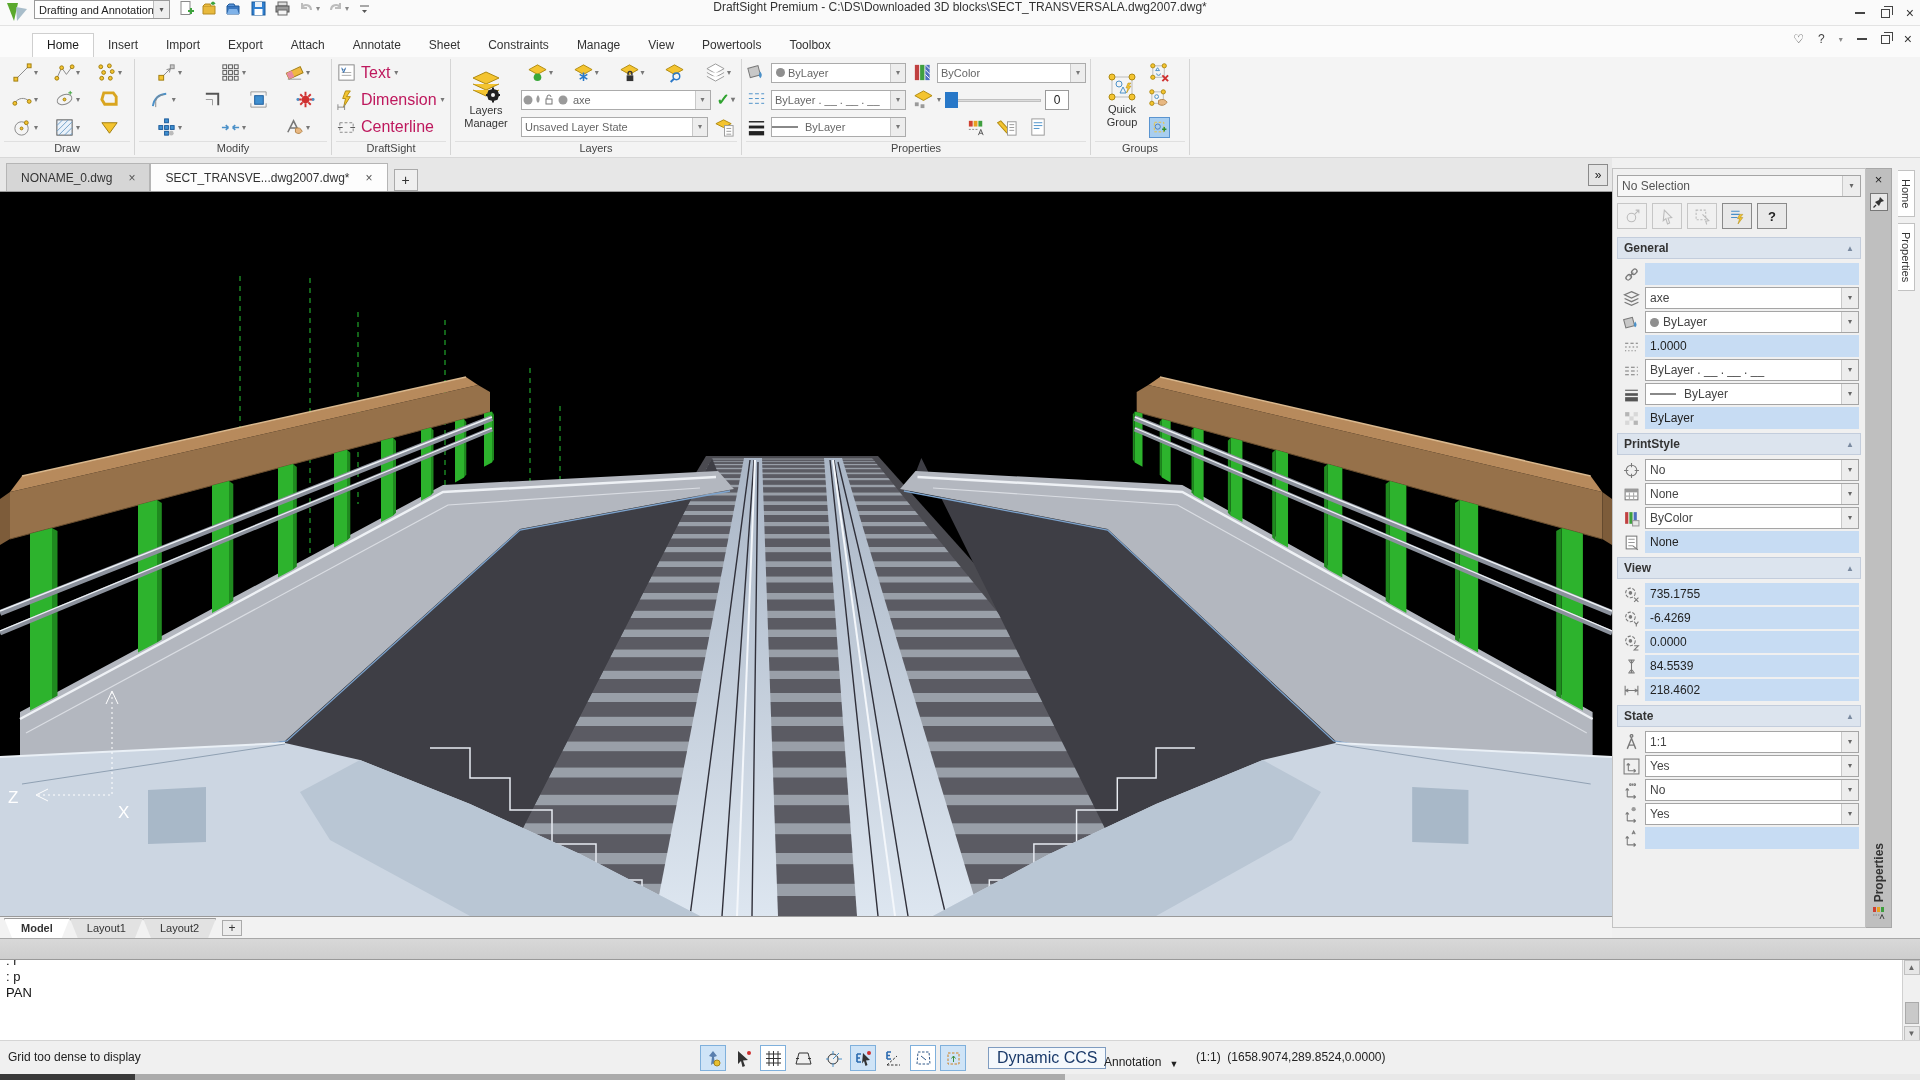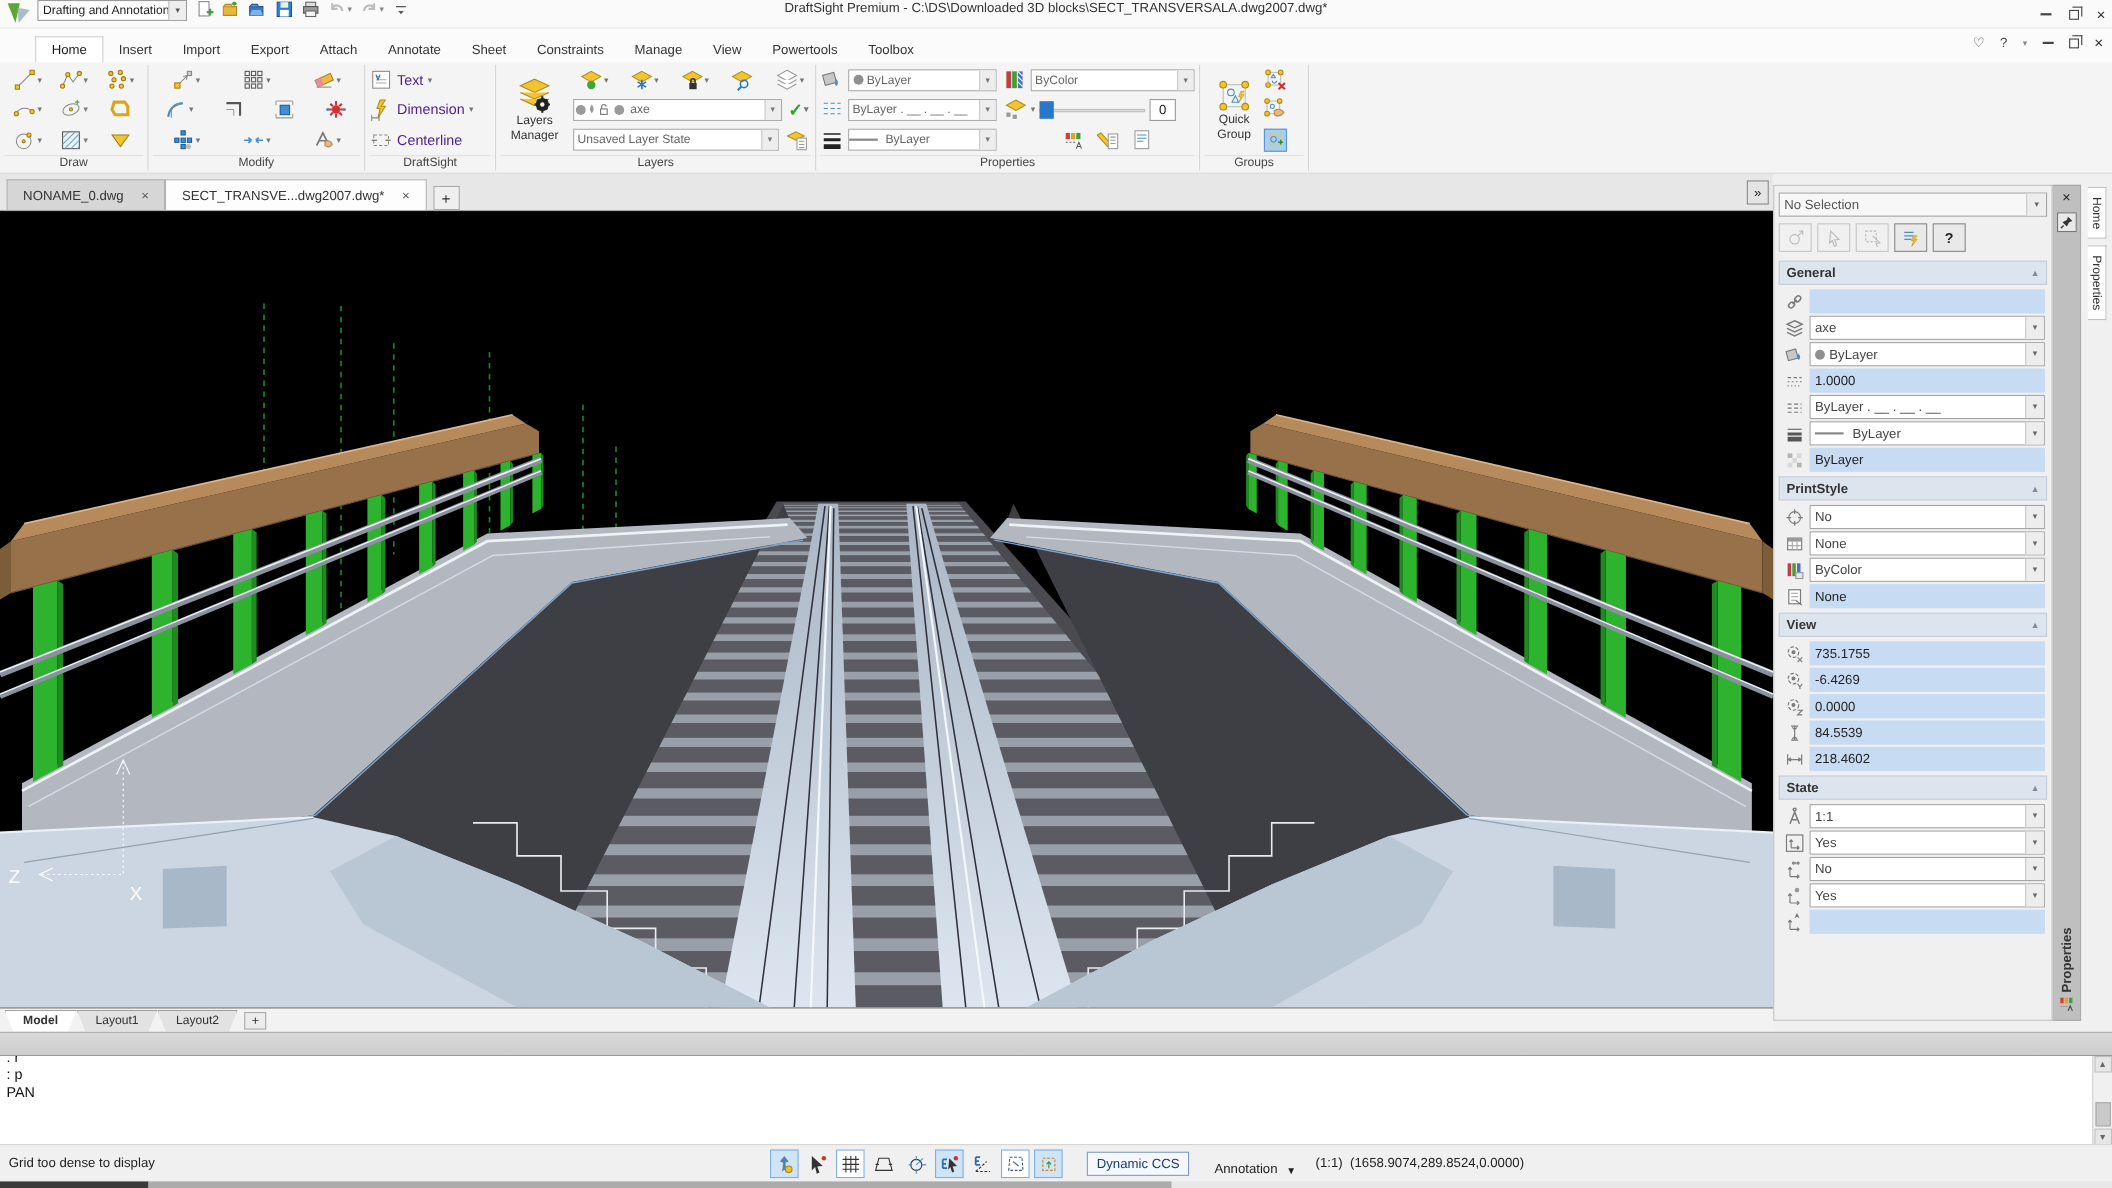--- a/index.html
+++ b/index.html
@@ -31,21 +31,21 @@
 .rgroup{display:flex;flex-direction:column;padding:2px 4px 0}
 .rbody{flex:1;display:flex}
 .rlabel{height:16px;text-align:center;font-size:11px;color:#444;border-top:1px solid #e0e0e0}
 .rdiv{width:1px;background:#d5d5d5;margin:2px 0}
 .rgrid{display:grid;grid-template-columns:repeat(3,1fr);align-content:space-around;flex:1}
 .rcell{display:flex;align-items:center;justify-content:center;gap:1px;height:26px;padding:0 2px}
 .mchev{font-size:8px;color:#777}
 .ri{width:21px;height:21px}
 .rrows{display:flex;flex-direction:column;justify-content:space-around;flex:1}
 .rrow{display:flex;align-items:center;gap:4px;height:26px}
-.rtxt{font-size:13px;color:#4c1d95}
+.rtxt{font-size:16px;color:#be185d}
 .bigbtn{display:flex;flex-direction:column;align-items:center;justify-content:center;width:62px;text-align:center;font-size:11px;color:#333;line-height:13px}
 .combo{display:flex;align-items:center;height:20px;background:#fff;border:1px solid #ababab;font-size:11px;color:#666}
 .combo .cv{flex:1;padding:0 3px;white-space:nowrap;overflow:hidden;text-align:left}
 .combo .chev{width:15px;text-align:center;color:#777;font-size:8px;background:#ededed;border-left:1px solid #c9c9c9;align-self:stretch;line-height:18px}
 .wline{display:inline-block;width:26px;border-top:2px solid #888;margin-right:4px;vertical-align:middle}
 .slider{position:relative;width:96px;height:16px}
 .slider .track{position:absolute;left:0;right:0;top:7px;height:3px;background:#dcdcdc;border:1px solid #c0c0c0}
 .slider .handle{position:absolute;left:0;top:0;width:13px;height:16px;background:#2878c8}
 .zerobox{width:24px;height:20px;background:#fff;border:1px solid #9a9a9a;text-align:center;line-height:18px;font-size:12px;color:#222}
 
@@ -101,21 +101,21 @@
 .sarrow{width:16px;height:15px;background:#e6e6e6;border:1px solid #c0c0c0;text-align:center;line-height:13px}
 .sthumb{width:14px;height:22px;background:#c9c9c9;border:1px solid #aaa;margin-top:auto;margin-bottom:2px}
 
 .statusbar{position:absolute;top:1040px;left:0;width:1920px;height:34px;background:#f0f0f0;border-top:1px solid #d5d5d5}
 .stmsg{position:absolute;left:8px;top:9px;font-size:12px;color:#222}
 .sticons{position:absolute;left:700px;top:4px;display:flex;gap:4px}
 .stbtn{width:26px;height:26px;border:1px solid transparent;display:flex;align-items:center;justify-content:center;background:transparent}
 .stbtn.onbg{background:#cfe4f7;border-color:#7fb0dc}
 .stbtn.onbd{background:#fff;border-color:#7fb0dc}
 .si{width:19px;height:19px}
-.dynccs{position:absolute;left:988px;top:6px;height:22px;padding:0 8px;border:1px solid #7f9cc0;background:#f4f8fc;color:#1a3a6a;font-size:12px;line-height:20px}
+.dynccs{position:absolute;left:988px;top:6px;height:22px;padding:0 8px;border:1px solid #7f9cc0;background:#f4f8fc;color:#1a3a6a;font-size:16px;line-height:20px}
 .annosel{position:absolute;left:1098px;top:6px;height:22px;display:flex;align-items:flex-end;gap:8px;padding:0 6px;font-size:12px;color:#222}
 .annosel .da{font-size:9px;color:#222}
 .stcoords{position:absolute;left:1196px;top:9px;font-size:12px;color:#222;white-space:pre}
 .bstrip{position:absolute;top:1074px;left:0;width:1920px;height:6px;background:#e8e8e8}
 .bstrip .b1{position:absolute;left:0;width:135px;height:6px;background:#3a3a3a}
 .bstrip .b2{position:absolute;left:135px;width:930px;height:6px;background:#ababab}
 svg text{font-family:"Liberation Sans",sans-serif}
 </style>
 </head>
 <body>

